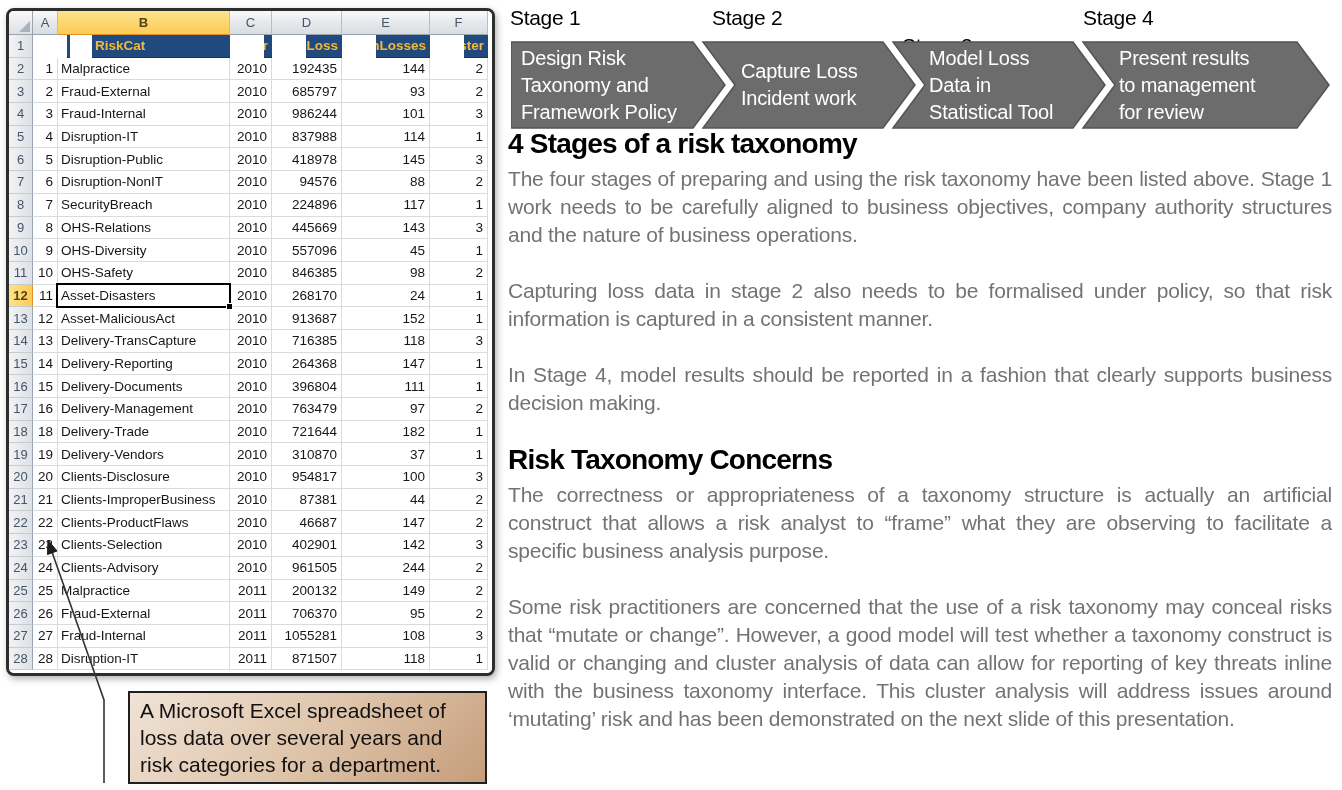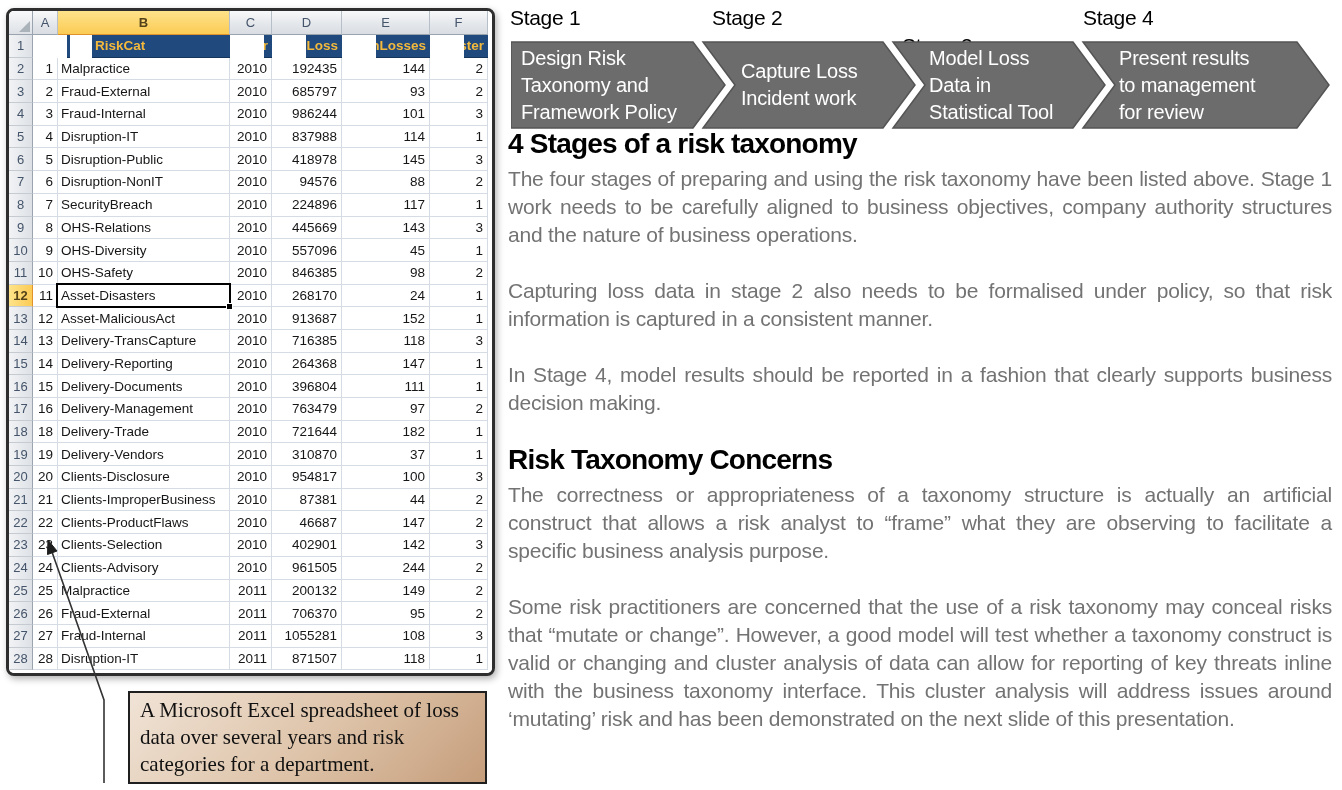--- a/index.html
+++ b/index.html
@@ -321,21 +321,21 @@
       <div class="cell num">118</div>
       <div class="cell num">1</div>
     </div>
 </div>
 
 <svg class="connector" width="1342" height="790" viewBox="0 0 1342 790">
   <polyline points="104,783 104,700 52,552" fill="none" stroke="#333333" stroke-width="1.6"></polyline>
   <polygon points="48,540 57,551 47.5,554.5" fill="#1d1d1d" stroke="#1d1d1d"></polygon>
 </svg>
 
-<div class="callout" id="callout-box" style="background: linear-gradient(135deg, rgb(240, 227, 214) 0%, rgb(221, 194, 167) 55%, rgb(197, 157, 123) 100%); font-family: Liberation Serif, serif;">
+<div class="callout" id="callout-box" style="background: linear-gradient(135deg, rgb(240, 227, 214) 0%, rgb(221, 194, 167) 55%, rgb(197, 157, 123) 100%);">
   <span>A Microsoft Excel spreadsheet of loss data over several years and risk categories for a department.</span>
 </div>
 
 <div class="right-col">
 
   <div class="stage-row">
     <span class="stage-label s1">Stage 1</span>
     <span class="stage-label s2">Stage 2</span>
     <span class="stage-label s3">Stage 3</span>
     <span class="stage-label s4">Stage 4</span>

